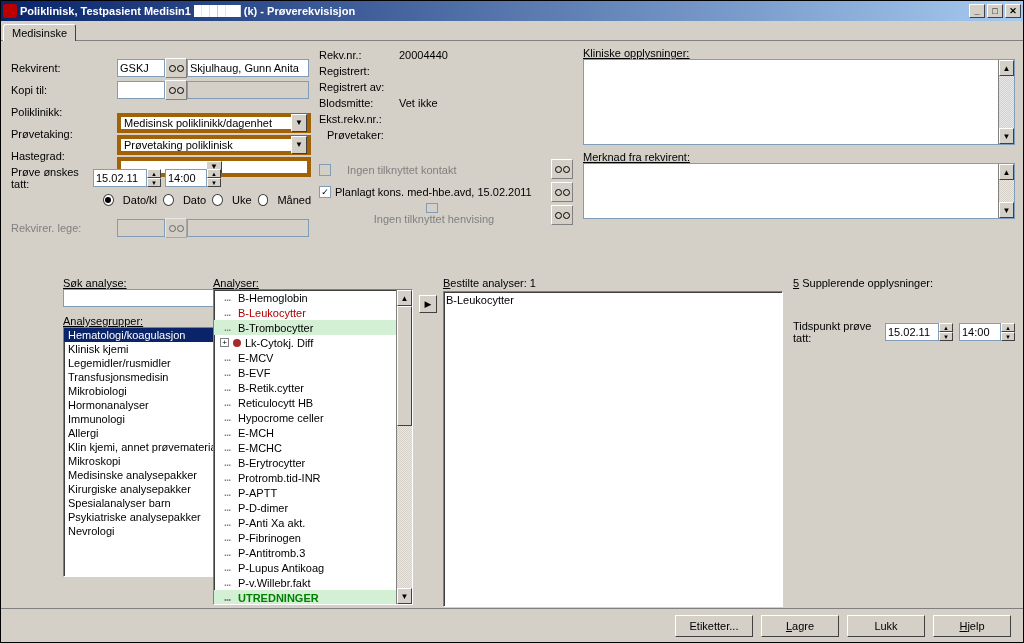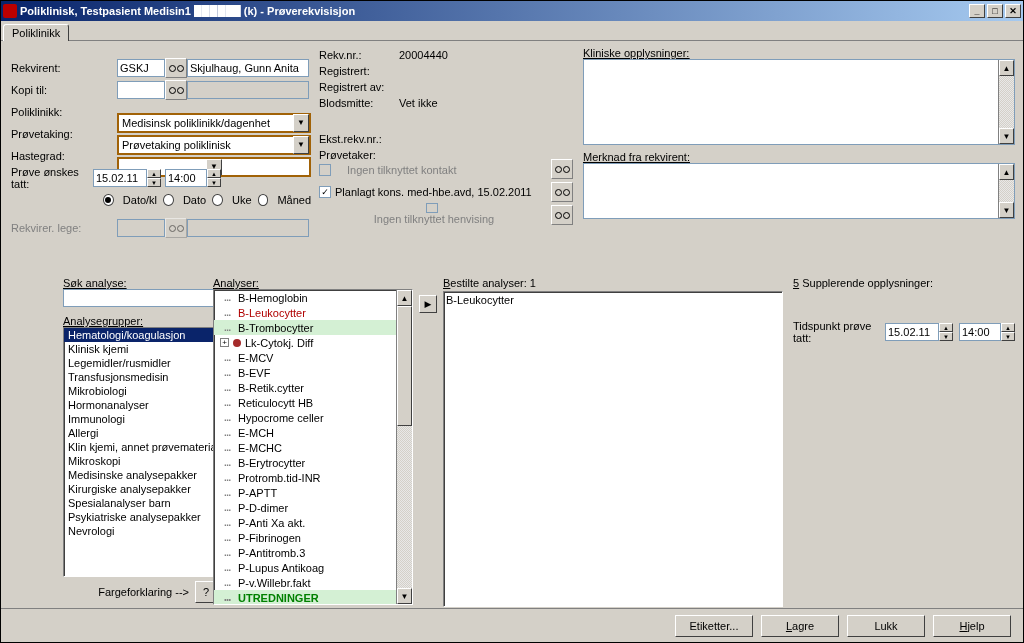--- a/index.html
+++ b/index.html
@@ -8,21 +8,21 @@
   .titlebar { height:20px; background:linear-gradient(to right,#08246b,#a6caf0); color:#fff; display:flex; align-items:center; padding:0 2px; font-weight:bold; }
   .titlebar .icon { width:14px; height:14px; margin-right:3px; background:#b00; border-radius:2px; display:inline-block; }
   .titlebar .title-text { flex:1; white-space:nowrap; overflow:hidden; }
   .titlebar .btns { display:flex; gap:2px; }
   .titlebar .wbtn { width:16px; height:14px; background:#d4d0c8; border:1px solid #fff; border-right-color:#404040; border-bottom-color:#404040; font-family:"Marlett","Arial",sans-serif; font-size:9px; color:#000; display:flex; align-items:center; justify-content:center; cursor:pointer; line-height:1; }
   .tabstrip { height:20px; display:flex; align-items:flex-end; border-bottom:1px solid #808080; padding-left:2px; }
   .tab { background:#d4d0c8; border:1px solid #fff; border-right-color:#404040; border-top-color:#fff; border-bottom:none; padding:2px 8px; border-radius:3px 3px 0 0; margin-bottom:-1px; }
   .content { flex:1; padding:6px 6px 2px 6px; position:relative; overflow:hidden; }
   .row { display:flex; align-items:center; height:22px; }
   .inp { background:#fff; border:1px solid #7f9db9; height:18px; padding:1px 2px; }
-  .combo { background:#fff; border:2px solid #a16207; height:20px; display:flex; align-items:center;margin-top:21px; }
+  .combo { background:#fff; border:4px solid #a16207; height:20px; display:flex; align-items:center;margin-top:21px; }
   .combo .txt { flex:1; padding:0 3px; white-space:nowrap; overflow:hidden; }
   .combo .arrow, .spin .arrow { width:16px; height:18px; background:#d4d0c8; border:1px solid #fff; border-right-color:#404040; border-bottom-color:#404040; display:flex; align-items:center; justify-content:center; font-size:8px; }
   .spinwrap { display:flex; }
   .spin { display:flex; flex-direction:column; }
   .spin .arrow { height:9px; width:14px; font-size:6px; line-height:1; }
   .iconbtn { width:22px; height:20px; background:#d4d0c8; border:1px solid #fff; border-right-color:#808080; border-bottom-color:#808080; display:flex; align-items:center; justify-content:center; cursor:pointer; }
   .bino { font-size:12px; }
   .chk { width:12px; height:12px; background:#fff; border:1px solid #7f9db9; display:inline-flex; align-items:center; justify-content:center; margin-right:4px; font-size:9px; }
   .radio { width:12px; height:12px; border:1px solid #404040; border-radius:50%; background:#fff; display:inline-flex; align-items:center; justify-content:center; margin-right:3px; }
   .radio.sel::after { content:""; width:6px; height:6px; background:#000; border-radius:50%; }
@@ -66,21 +66,21 @@
     <span class="icon"></span>
     <span class="title-text">Poliklinisk, Testpasient Medisin1 ██████ (k) - Prøverekvisisjon</span>
     <div class="btns">
       <div class="wbtn">_</div>
       <div class="wbtn">□</div>
       <div class="wbtn">✕</div>
     </div>
   </div>
 
   <div class="tabstrip">
-    <div class="tab"><span>Poliklinikk</span></div>
+    <div class="tab"><span>Medisinske</span></div>
   </div>
 
   <div class="content">
 
     <div class="upper">
 
       <div style="position:absolute; left:4px; top:10px; width:300px;">
         <div class="row">
           <span class="fieldlabel" style="width:106px;">Rekvirent:</span>
           <input class="inp" style="width: 48px;" value="GSKJ">
@@ -164,25 +164,25 @@
         <div class="row" style="height:16px;">
             <span style="width:80px;">Registrert:</span>
           </div>
         <div class="row" style="height:16px;">
             <span style="width:80px;">Registrert av:</span>
           </div>
         <div class="row" style="height:16px;">
             <span style="width:80px;">Blodsmitte:</span>
             <span>Vet ikke</span>
           </div>
-        <div class="row" style="height:16px;margin-top:20px;">
+        <div class="row" style="height:16px;">
             <span style="width:80px;">Ekst.rekv.nr.:</span>
           </div>
         <div class="row" style="height:16px;">
-            <span style="width:80px;">Prøvetaker:</span>
+            <span style="width:80px;margin-left:8px;">Prøvetaker:</span>
           </div>
       </div>
 
       <div style="position:absolute; left:312px; top:112px; width:230px;">
         <div class="row" style="height:22px;gap:12px;">
           <span class="chk" style="background:#d4d0c8;"></span>
           <span class="disabled-text">Ingen tilknyttet kontakt</span>
         </div>
         <div class="row" style="height:22px;">
           <span class="chk">✓</span>
@@ -246,25 +246,20 @@
             <div class="item">Allergi</div>
             <div class="item">Klin kjemi, annet prøvemateriale</div>
             <div class="item">Mikroskopi</div>
             <div class="item">Medisinske analysepakker</div>
             <div class="item">Kirurgiske analysepakker</div>
             <div class="item">Spesialanalyser barn</div>
             <div class="item">Psykiatriske analysepakker</div>
             <div class="item">Nevrologi</div>
           </div>
         <div style="height:4px;"></div>
-        <div style="display:flex; align-items:center; gap:6px;">
-          <div style="flex:1;"></div>
-          <span>Fargeforklaring --&gt;</span>
-          <div class="btn3d small">?</div>
-        </div>
       </div>
 
       <div style="position:absolute; left:206px; top:0; width:200px;">
         <div><u>Analyser:</u></div>
         <div class="sunken" style="width:200px; height:316px; position:relative; overflow:hidden;">
           <div id="tree-list" style="position:absolute; left:0; right:16px; top:0;">
               <div class="tree-item">
                 <span class="dots">…</span>
                 <span>B-Hemoglobin</span>
               </div>

